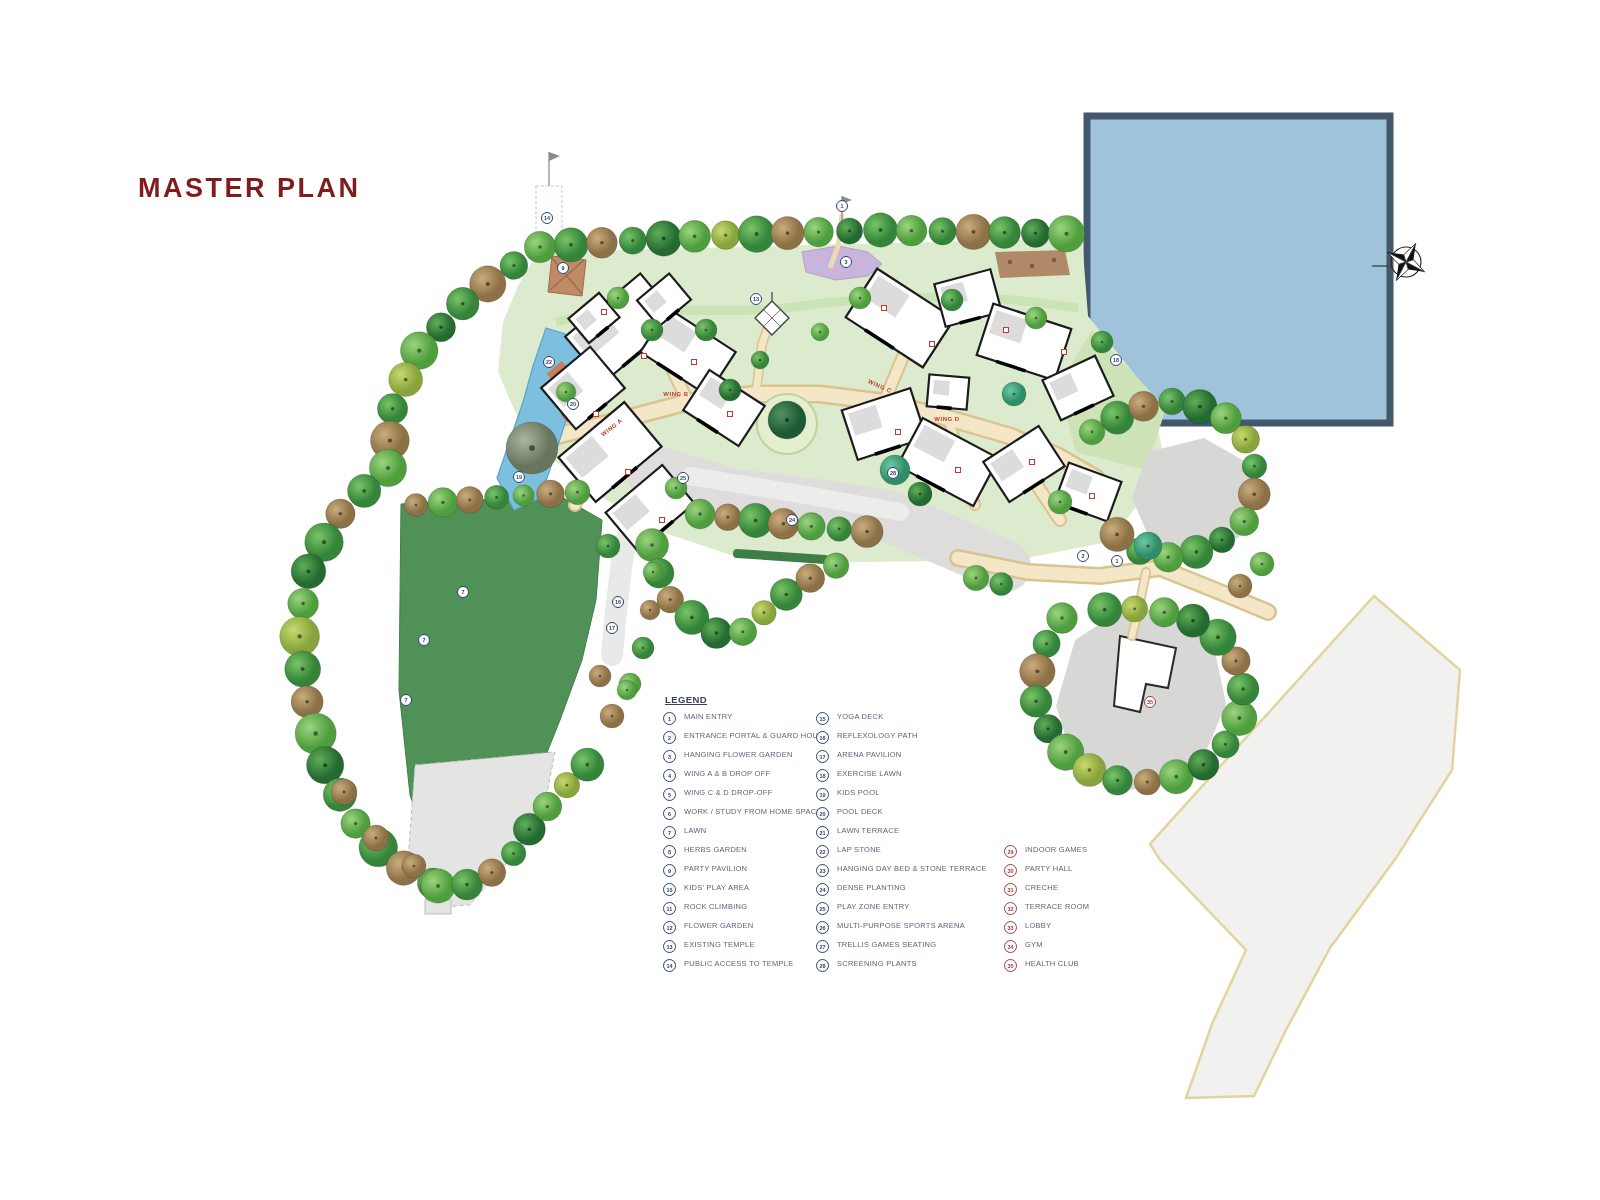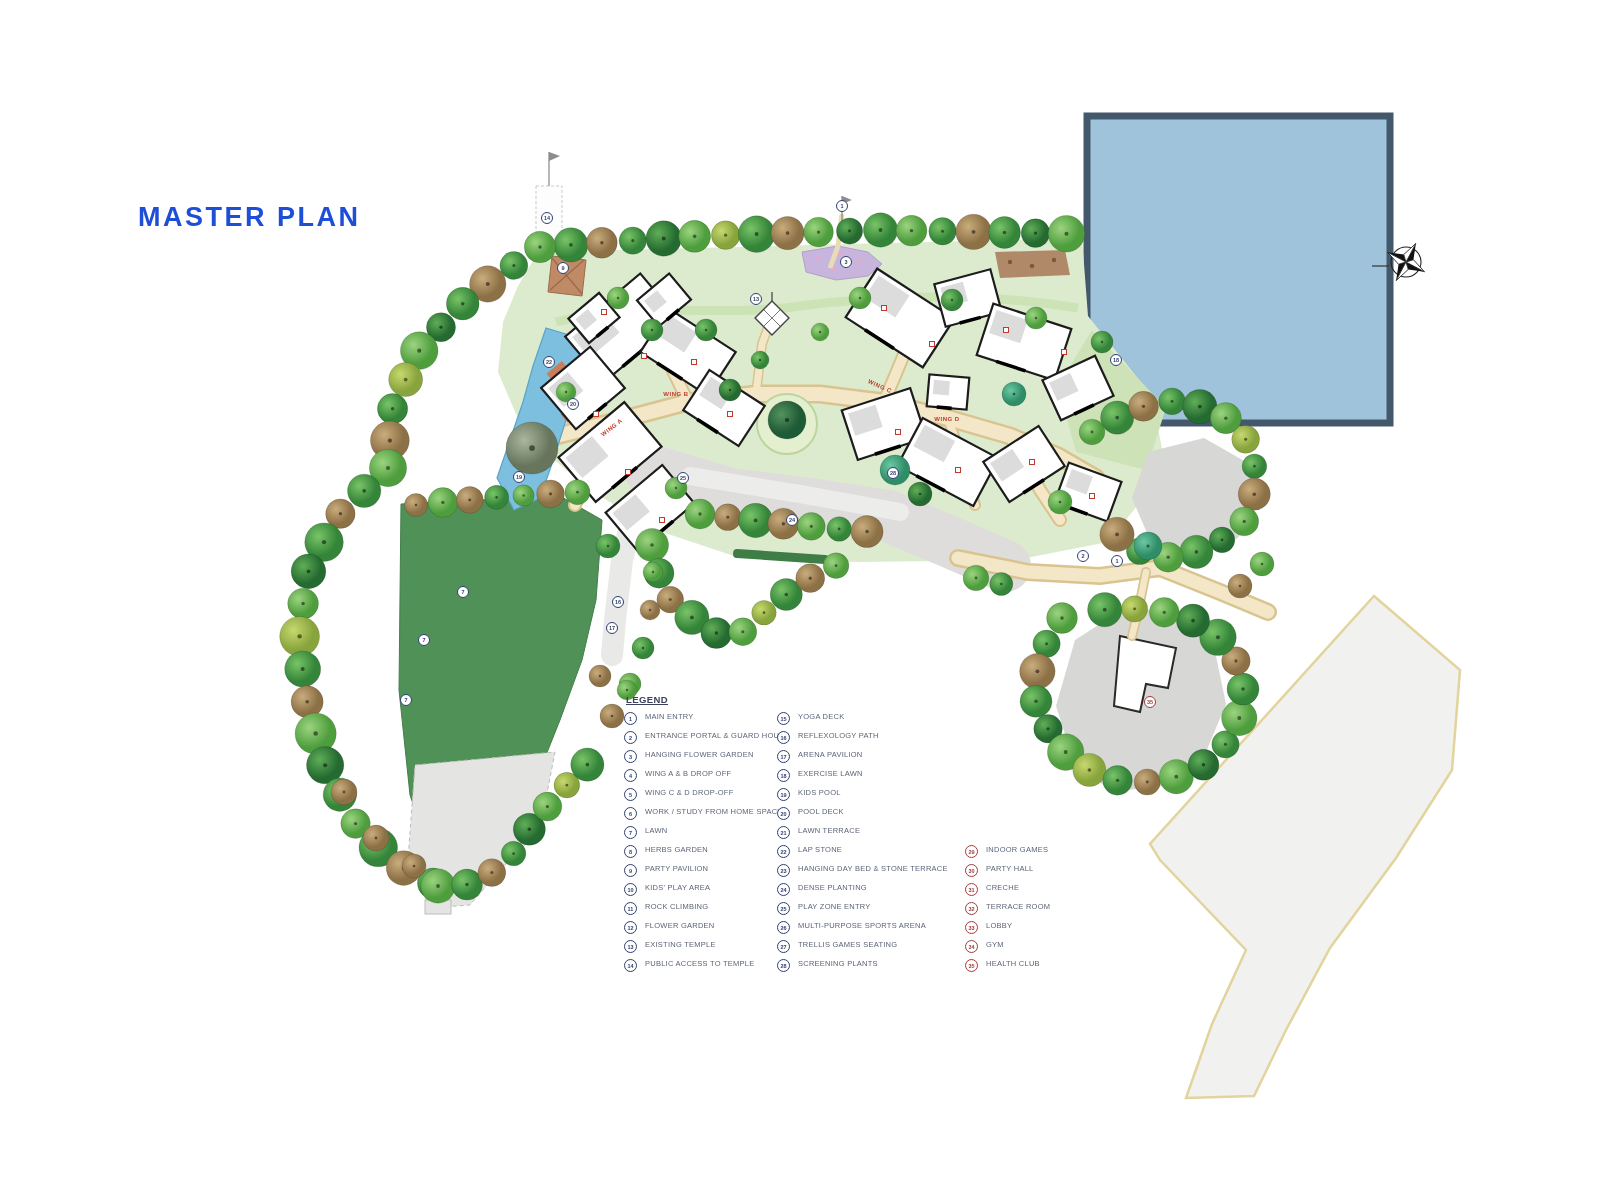--- a/index.html
+++ b/index.html
@@ -2,26 +2,26 @@
 <html><head>
 <meta charset="utf-8">
 <style>
   html,body{margin:0;padding:0;}
   body{
     width:1600px;height:1200px;background:#ffffff;overflow:hidden;position:relative;
     font-family:"Liberation Sans", sans-serif;
   }
   .page{position:absolute;inset:0;}
   .page-title{
-    position:absolute;left:138px;top:202px;
-    font-size:27px;font-weight:bold;letter-spacing:2.5px;color:#1d4ed8;
+    position:absolute;left:138px;top:173px;
+    font-size:27px;font-weight:bold;letter-spacing:2.5px;color:#7f1d1d;
   }
   #plan-svg{position:absolute;left:0;top:0;}
   
-  .legend{position:absolute;left:624px;top:694px;width:580px;}
+  .legend{position:absolute;left:663px;top:694px;width:580px;}
   .legend-header{
     font-size:9.5px;font-weight:bold;color:#39415c;text-decoration:underline;
     letter-spacing:.4px;margin:0 0 7px 2px;
   }
   .legend-cols{position:relative;}
   .legend-col{position:absolute;top:0;}
   .legend-col.c0{left:0;}
   .legend-col.c1{left:153px;}
   .legend-col.c2{left:341px;top:133px;}
   .legend-row{display:flex;height:19px;}

